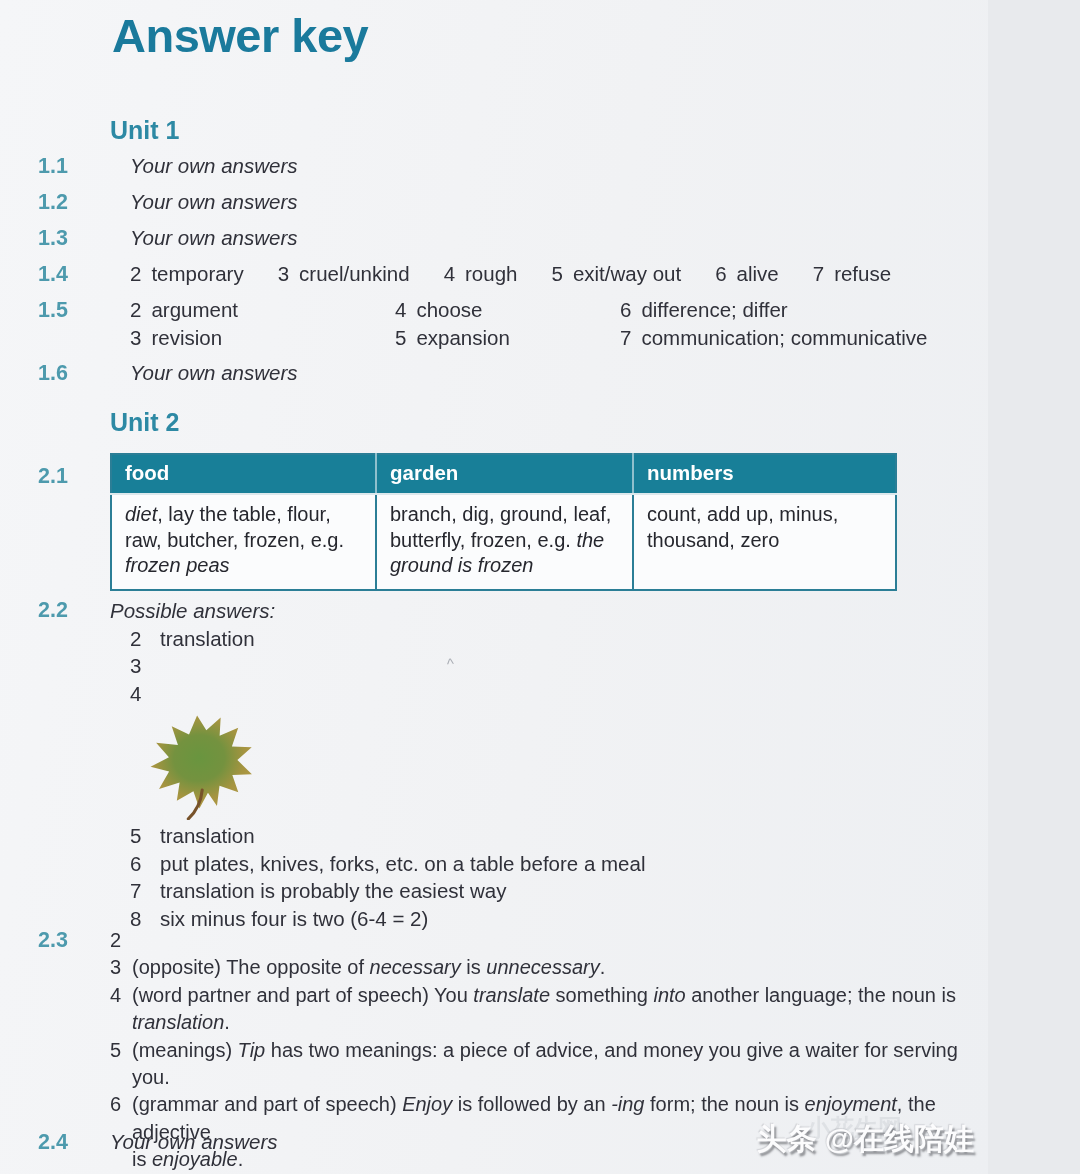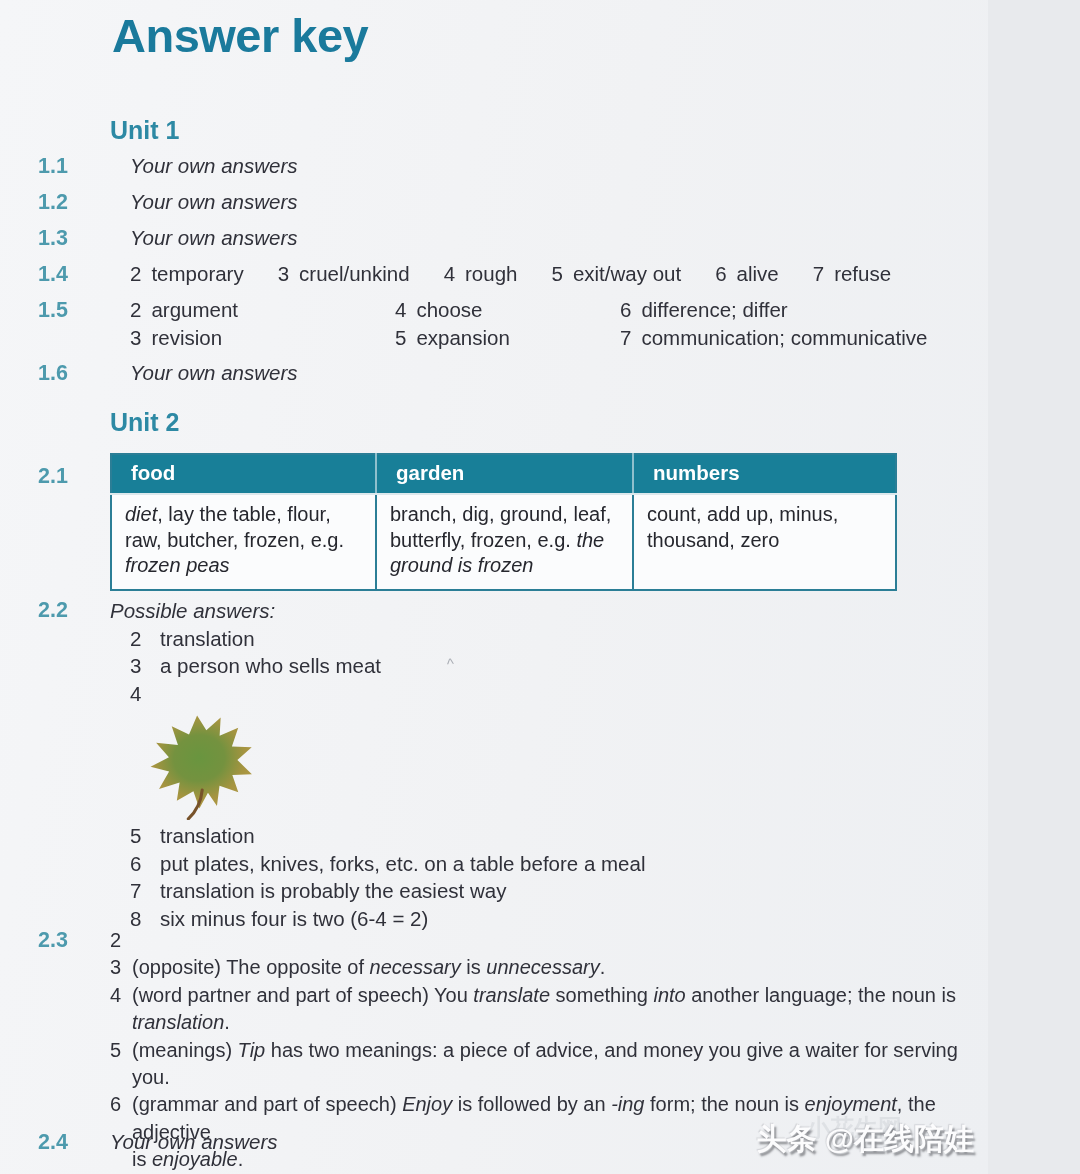--- a/index.html
+++ b/index.html
@@ -27,21 +27,21 @@
   .ans { display:flex; }
   .ans-n { margin-right:10px; }
   .grid15 { display:grid; grid-template-columns:265px 225px auto; row-gap:2px; }
   
   .t-block { top:453px; display:flex; }
   .t-block .row-num { padding-top:10px; }
   .vocab-table { border-collapse:collapse; table-layout:fixed; width:785px; background:#fbfcfd; border:2px solid #2b7e96; }
   .vocab-table col.c1 { width:265px; } .vocab-table col.c2 { width:257px; } .vocab-table col.c3 { width:263px; }
   .vocab-table th {
     background:#187f98; color:#ffffff; text-align:left; font-size:20.5px; font-weight:700;
-    padding:6px 19px 8px; border-right:2px solid #8fc0cd; border-bottom:2px solid #dce8ec;
+    padding:6px 13px 8px; border-right:2px solid #8fc0cd; border-bottom:2px solid #dce8ec;
   }
   .vocab-table th:last-child { border-right:none; }
   .vocab-table td {
     vertical-align:top; font-size:20px; line-height:25.5px; color:#26272e;
     padding:7px 13px 10px; border-right:2px solid #2b7e96;
   }
   .vocab-table td:last-child { border-right:none; }
   
   .s22 { top:597px; display:flex; }
   .s22 .row-body { line-height:27.5px; font-size:20.5px; }
@@ -182,21 +182,20 @@
   <div class="block s22">
     <div class="row-num">2.2</div>
     <div class="row-body">
       <div class="it">Possible answers:</div>
       <div class="li">
           <span class="li-n">2</span>
           <span>translation</span>
         </div>
       <div class="li">
           <span class="li-n">3</span>
-          <span>a person who sells meat</span>
         </div>
       <div class="li">
           <span class="li-n">4</span>
           <span></span>
         </div>
       <div class="leaf-wrap">
         <svg width="140" height="110" viewBox="0 0 140 124">
           <defs>
             <radialGradient id="lg" cx="48%" cy="46%" r="62%">
               <stop offset="0%" stop-color="#69953f"></stop>

